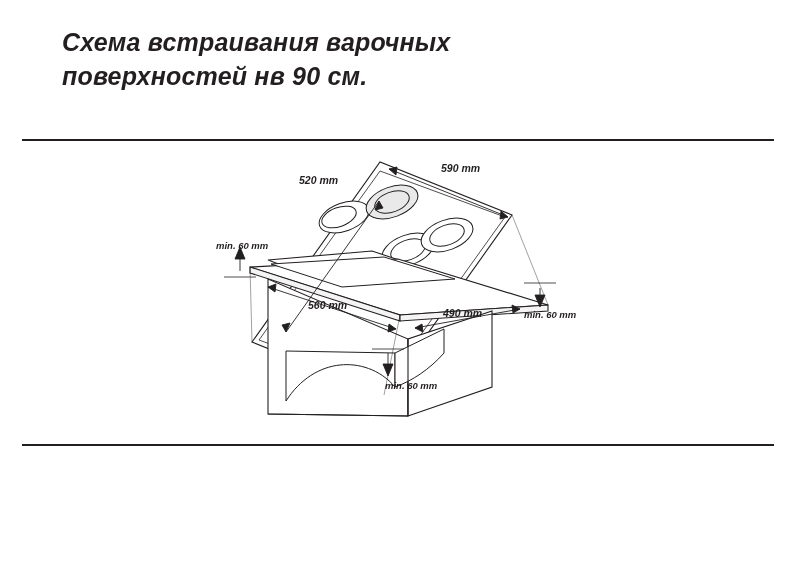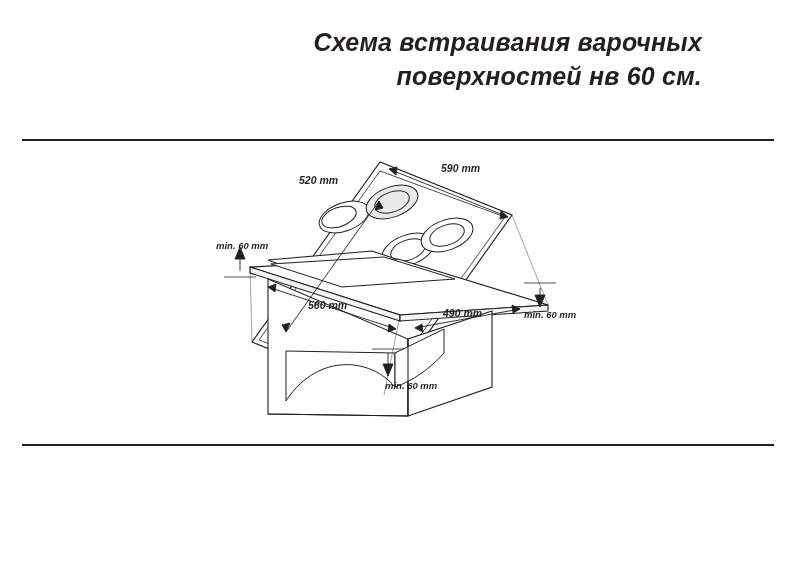--- a/index.html
+++ b/index.html
@@ -29,21 +29,20 @@
     font-size: 25px;
     font-style: italic;
     font-weight: bold;
     line-height: 1.35;
     color: #231f20;
     letter-spacing: 0.2px;
   }
   .title .line {
     display: block;
     white-space: pre;
-    text-align: right;
   }
   .rule {
     position: absolute;
     left: 22px;
     width: 752px;
     height: 2px;
     background: #231f20;
   }
   .rule.top { top: 139px; }
   .rule.bottom { top: 444px; }
@@ -69,21 +68,21 @@
     font-size: 9.5px;
   }
 </style>
 </head>
 <body>
 
 <div id="page">
 
   <div class="title">
     <span class="line">Схема встраивания варочных</span>
-    <span class="line">поверхностей нв 60 см.</span>
+    <span class="line">поверхностей нв 90 см.</span>
   </div>
 
   <div class="rule top"></div>
   <div class="rule bottom"></div>
 
   <div class="diagram">
     <svg width="796" height="306" viewBox="0 0 796 306" xmlns="http://www.w3.org/2000/svg">
 
       <g fill="#ffffff" stroke="#231f20" stroke-width="1.1">
         <polygon points="252,203 380,23 512,76 384,256"></polygon>

